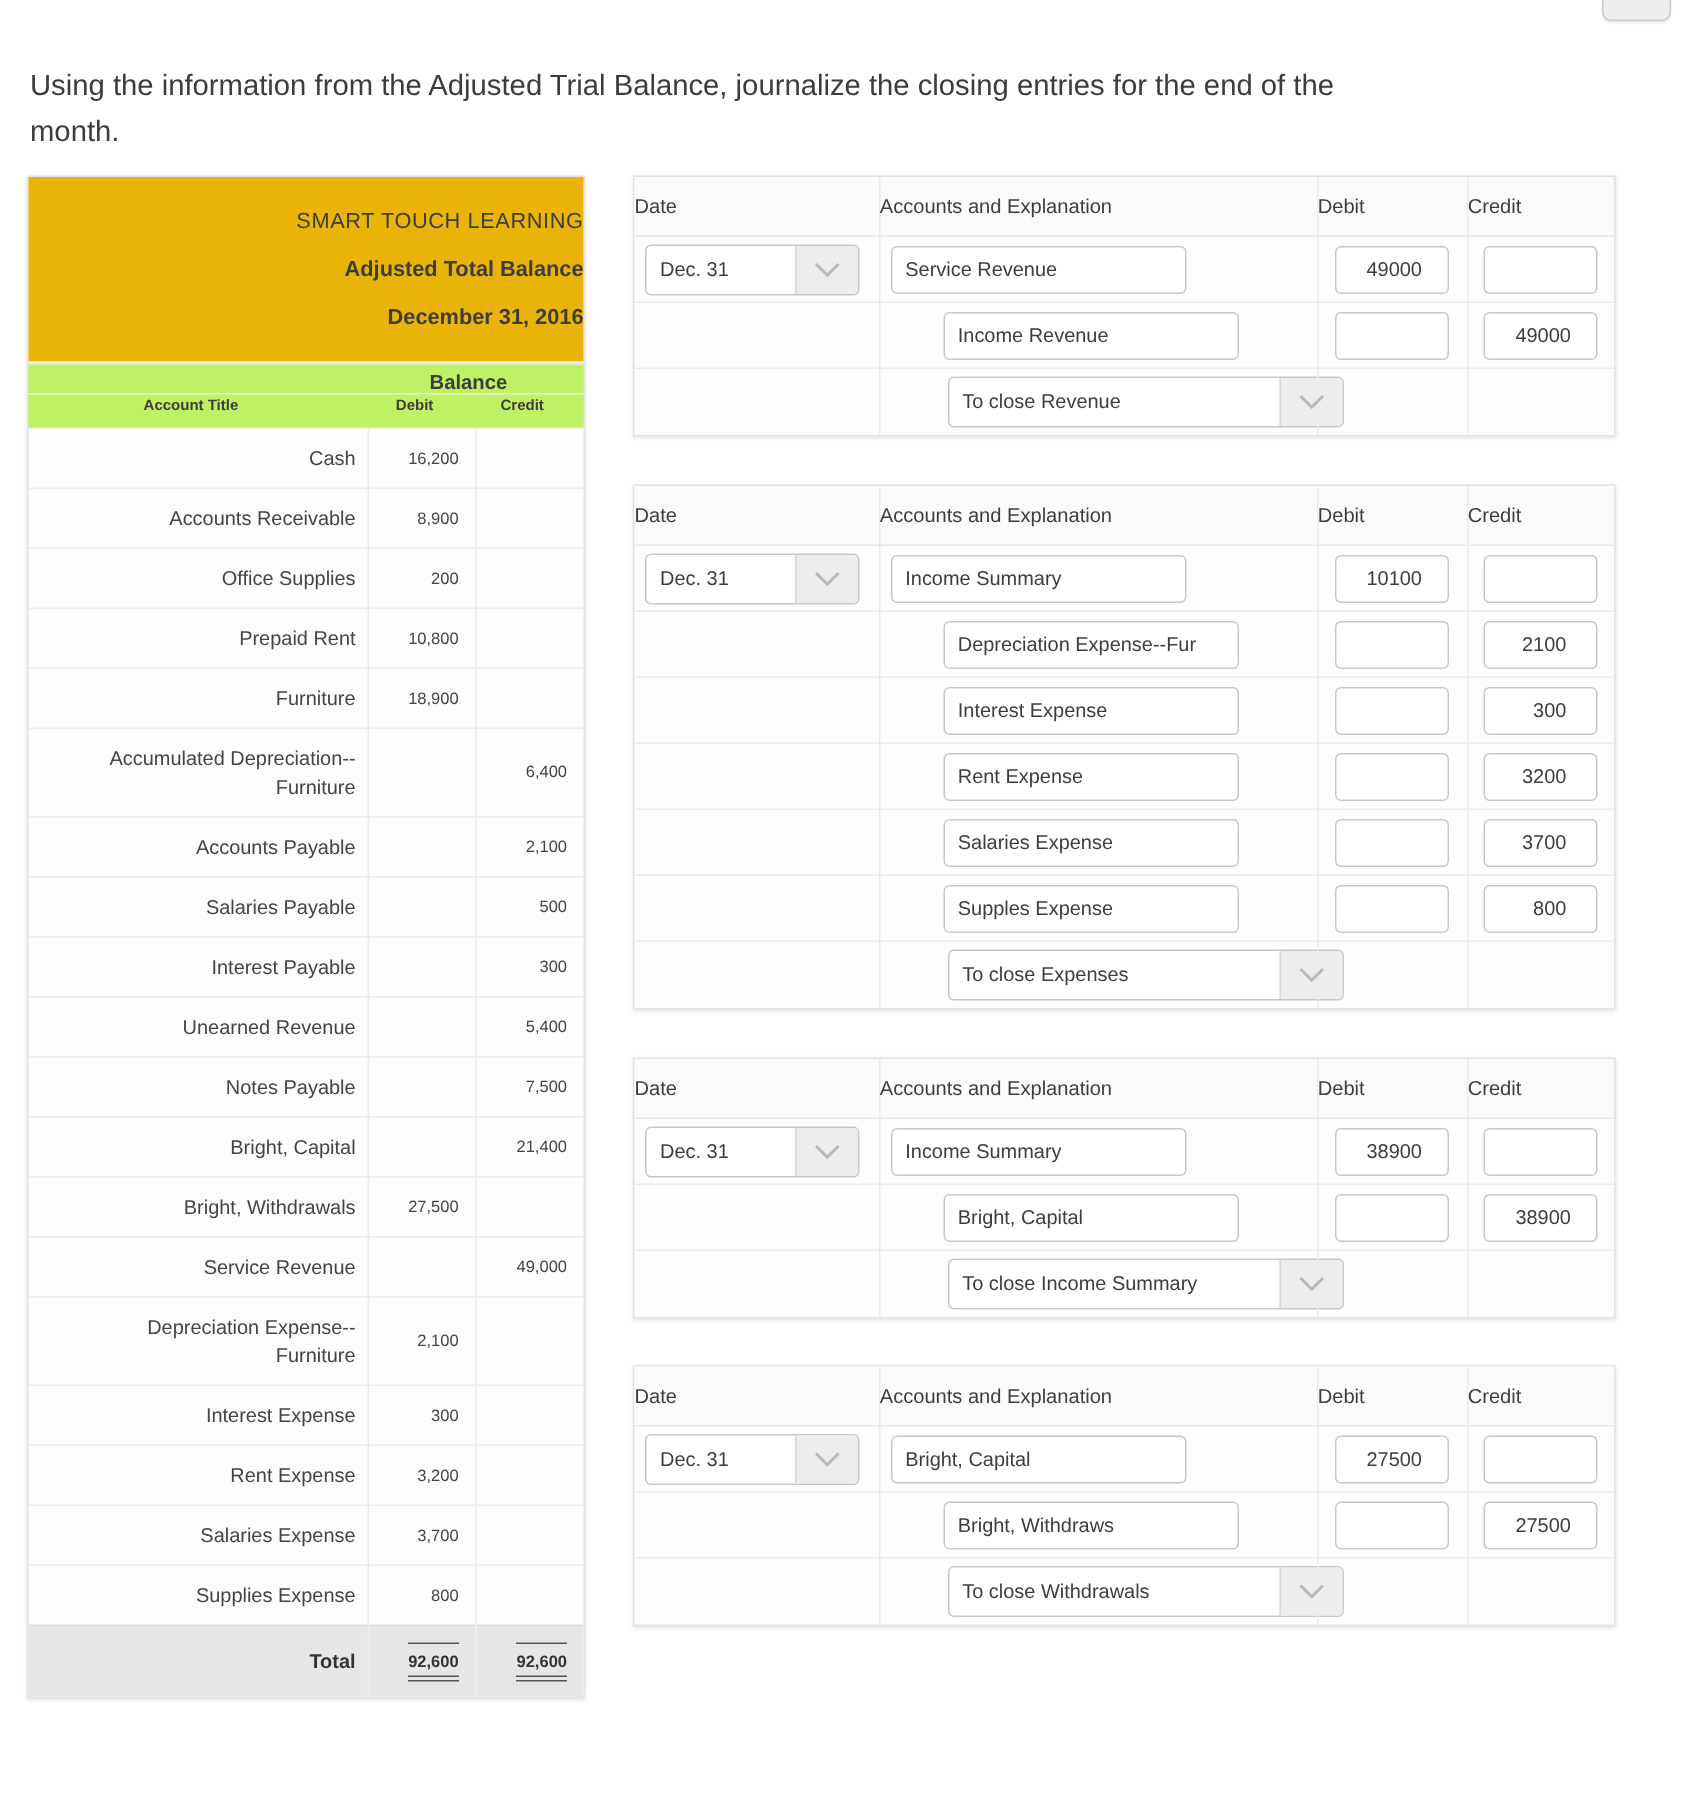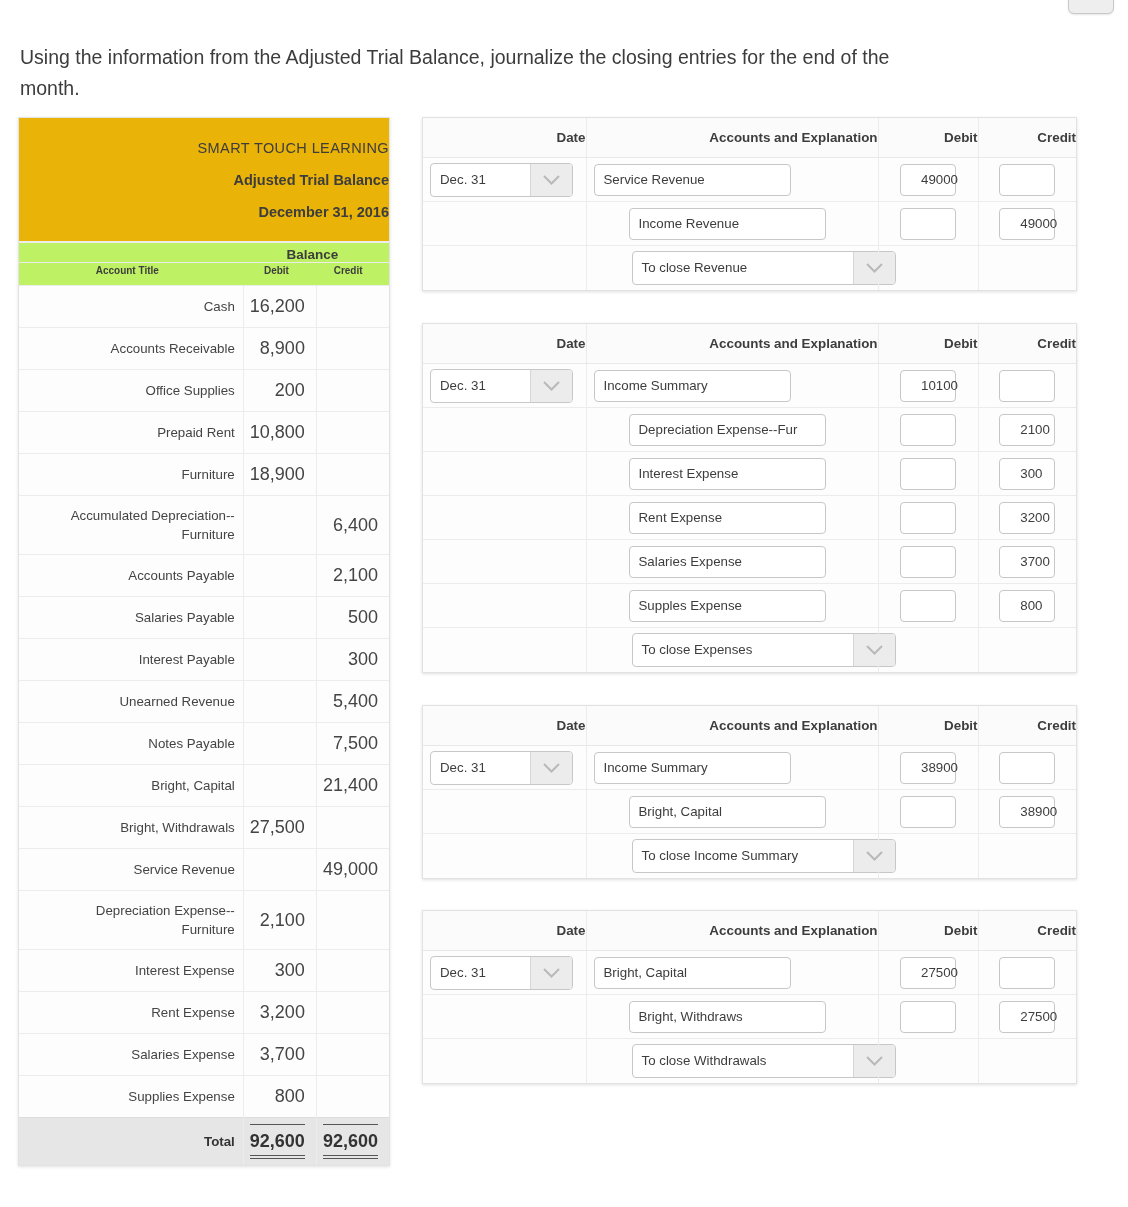--- a/index.html
+++ b/index.html
@@ -65,21 +65,21 @@
   .tb-table td.acct {
     padding: 10px 8px 10px 12px;
     font-size: 13.3px;
     color: #444;
     line-height: 19px;
     width: 218px;
     text-align: right;
   }
   .tb-table td.num {
     padding: 10px 11px 10px 4px;
-    font-size: 18px;
+    font-size: 11px;
     color: #444;
     text-align: right;
     width: 69px;
     border-left: 1px solid #ececec;
   }
   .tb-table tr.total td {
     background: #e6e6e6;
     font-weight: 700;
     color: #333;
     border-top: 1px solid #dcdcdc;
@@ -100,22 +100,22 @@
     border: 1px solid #e2e2e2;
     box-shadow: 0 1px 3px rgba(0,0,0,.13);
   }
   .jt table { width: 100%; border-collapse: collapse; table-layout: fixed; }
   .jt col.c-date { width: 163px; }
   .jt col.c-acct { width: 292px; }
   .jt col.c-deb  { width: 100px; }
   .jt col.c-cre  { width: 98px; }
 
   .jt th {
-    font-size: 13.4px; font-weight: 700; color: #3d3d3d;
-    padding: 12px 0 12px 0; text-align: right;
+    font-size: 13.4px; font-weight: 400; color: #3d3d3d;
+    padding: 12px 0 12px 0; text-align: left;
     border-right: 1px solid #ececec;
     background: #fbfbfb;
     border-bottom: 1px solid #e8e8e8;
   }
   .jt th:last-child { border-right: none; }
   .jt td {
     border-right: 1px solid #ececec;
     border-bottom: 1px solid #ececec;
     height: 44px;
     padding: 0 7px;
@@ -131,21 +131,21 @@
     border-radius: 4px;
     background: #ffffff;
     height: 32px;
     line-height: 30px;
     font-size: 13.3px;
     color: #3d3d3d;
     padding: 0 9px;
   }
   .inp.acct { width: 197px; }
   .inp.acct.indent { margin-left: 35px; }
-  .inp.amt { width: 56px; text-align: right; padding: 0 20px; }
+  .inp.amt { width: 76px; text-align: right; padding: 0 20px; }
   .cell-deb, .cell-cre { text-align: center; }
   .cell-deb .inp.amt, .cell-cre .inp.amt { margin: 0 auto; }
   .inp.blank { color: transparent; }
 
   
   .sel {
     display: flex;
     align-items: stretch;
     border: 1px solid #c7c7c7;
     border-radius: 4px;
@@ -180,21 +180,21 @@
 
 <div class="page">
 
   <div class="prompt">Using the information from the Adjusted Trial Balance, journalize the closing entries for the end of the month.</div>
 
   <div class="corner-btn"></div>
 
   <div class="tb">
     <div class="tb-head">
       <div class="l1">SMART TOUCH LEARNING</div>
-      <div class="l2">Adjusted Trial Balance</div>
+      <div class="l2">Adjusted Total Balance</div>
       <div class="l3">December 31, 2016</div>
     </div>
     <table class="tb-table">
       <tbody id="tb-body">
           <tr class="colhead">
             <td colspan="3" style="padding:0">
               <table style="width:100%;border-collapse:collapse;table-layout:fixed">
                 <colgroup>
                   <col style="width:218px">
                   <col style="width:69px">

